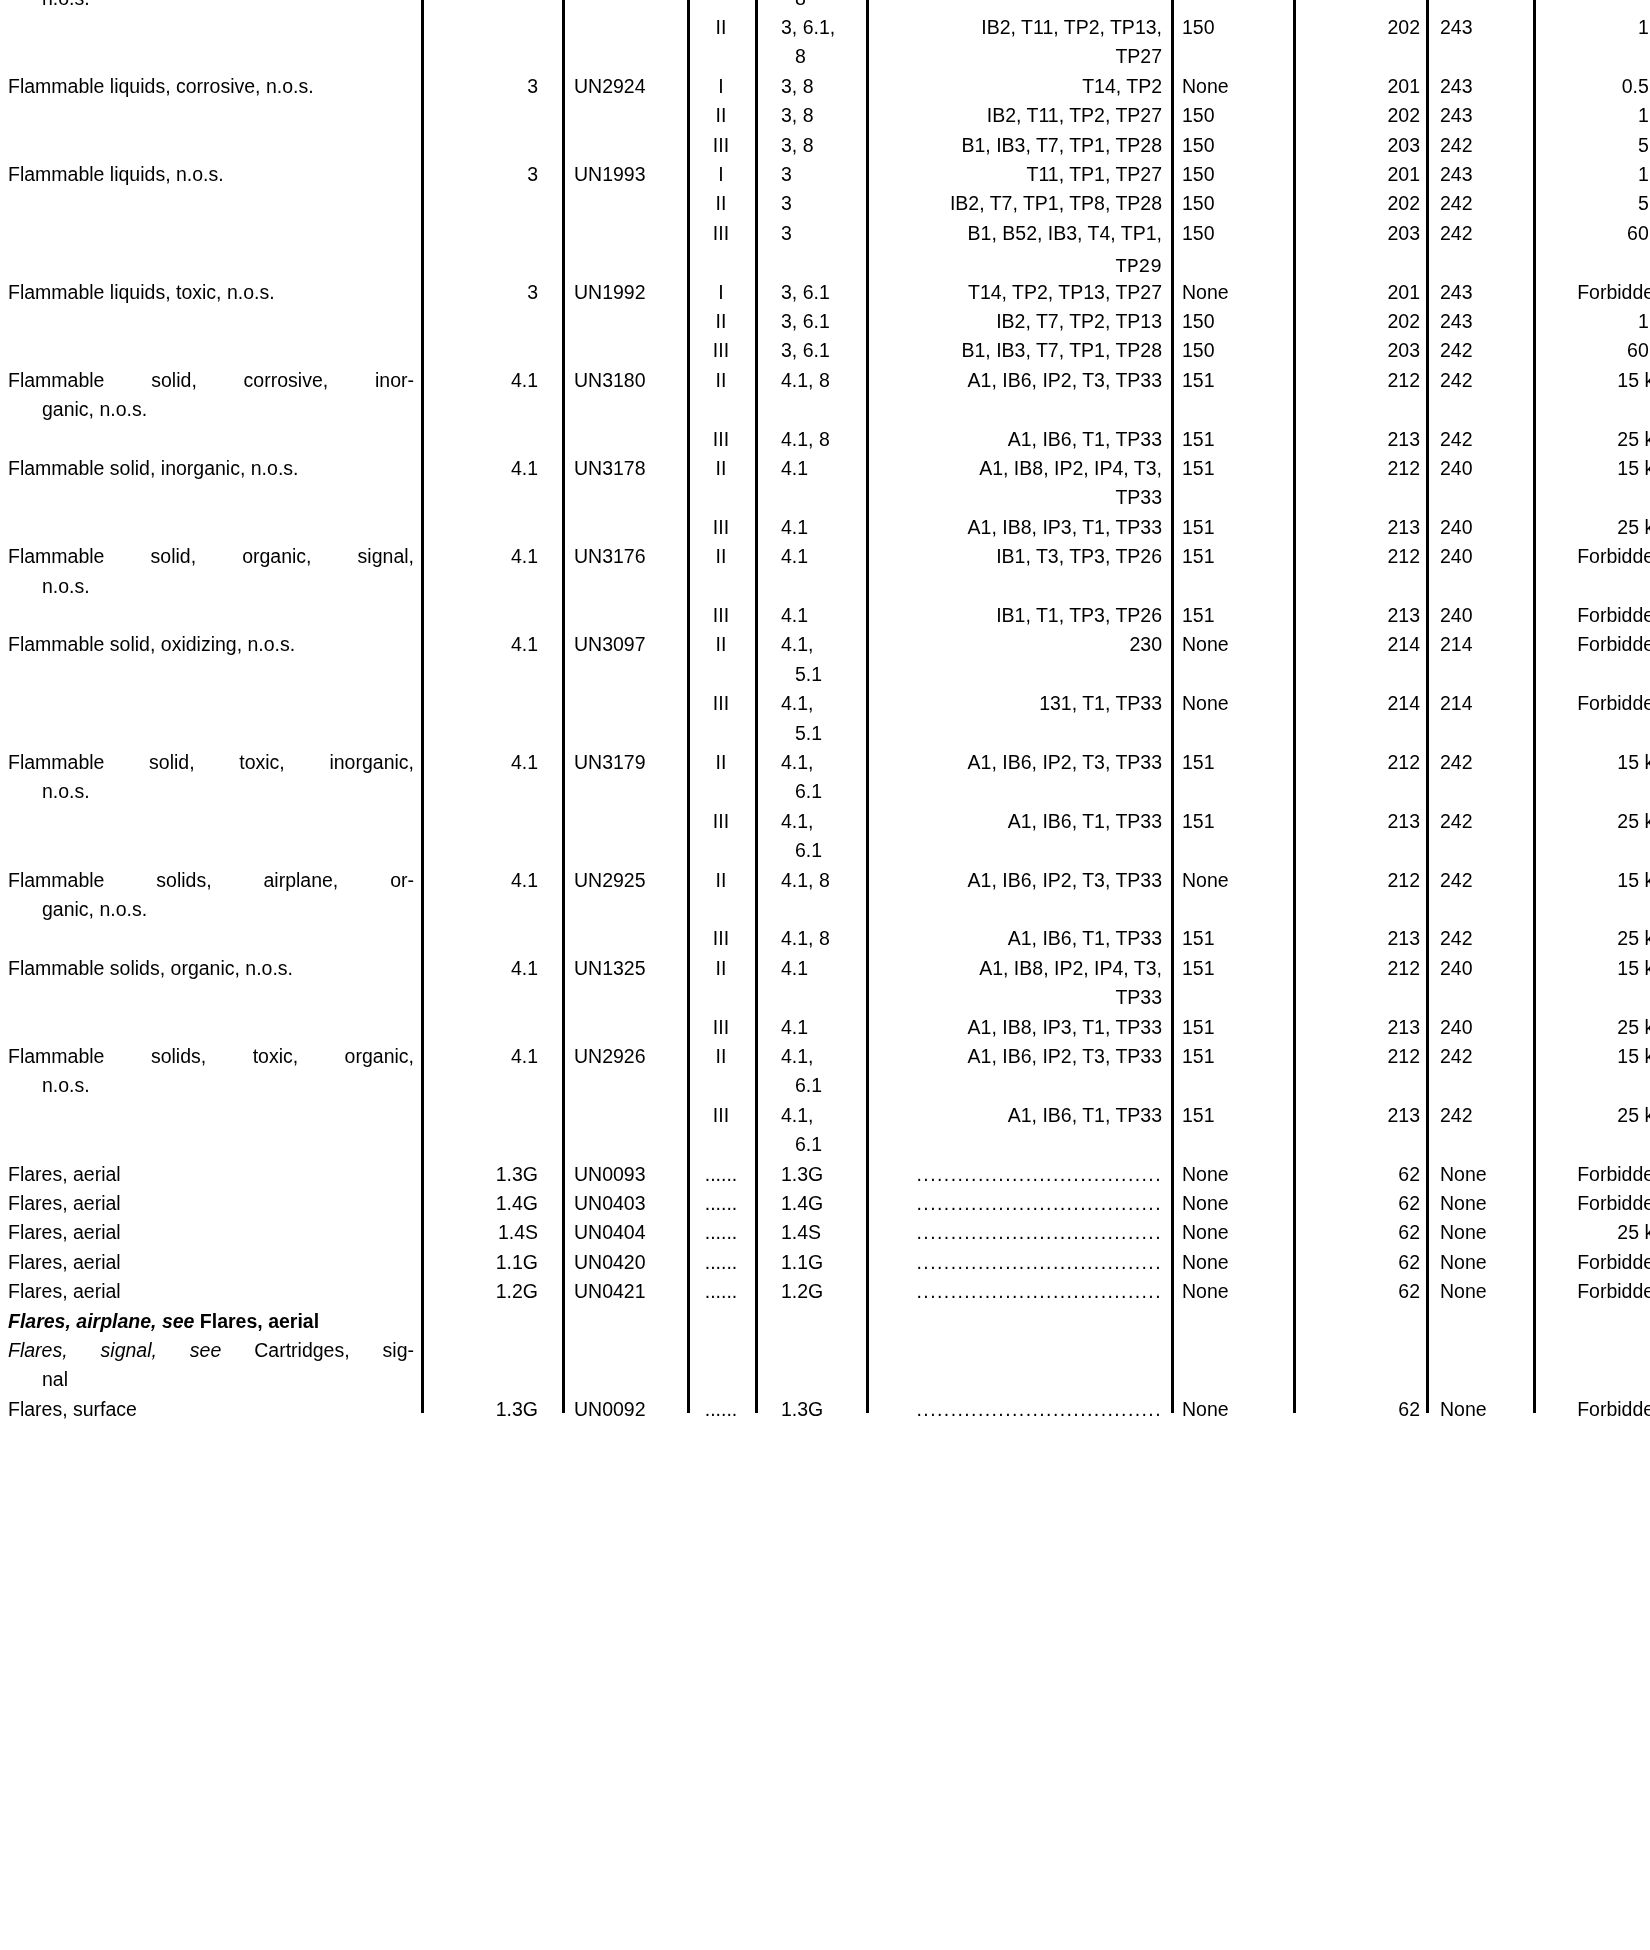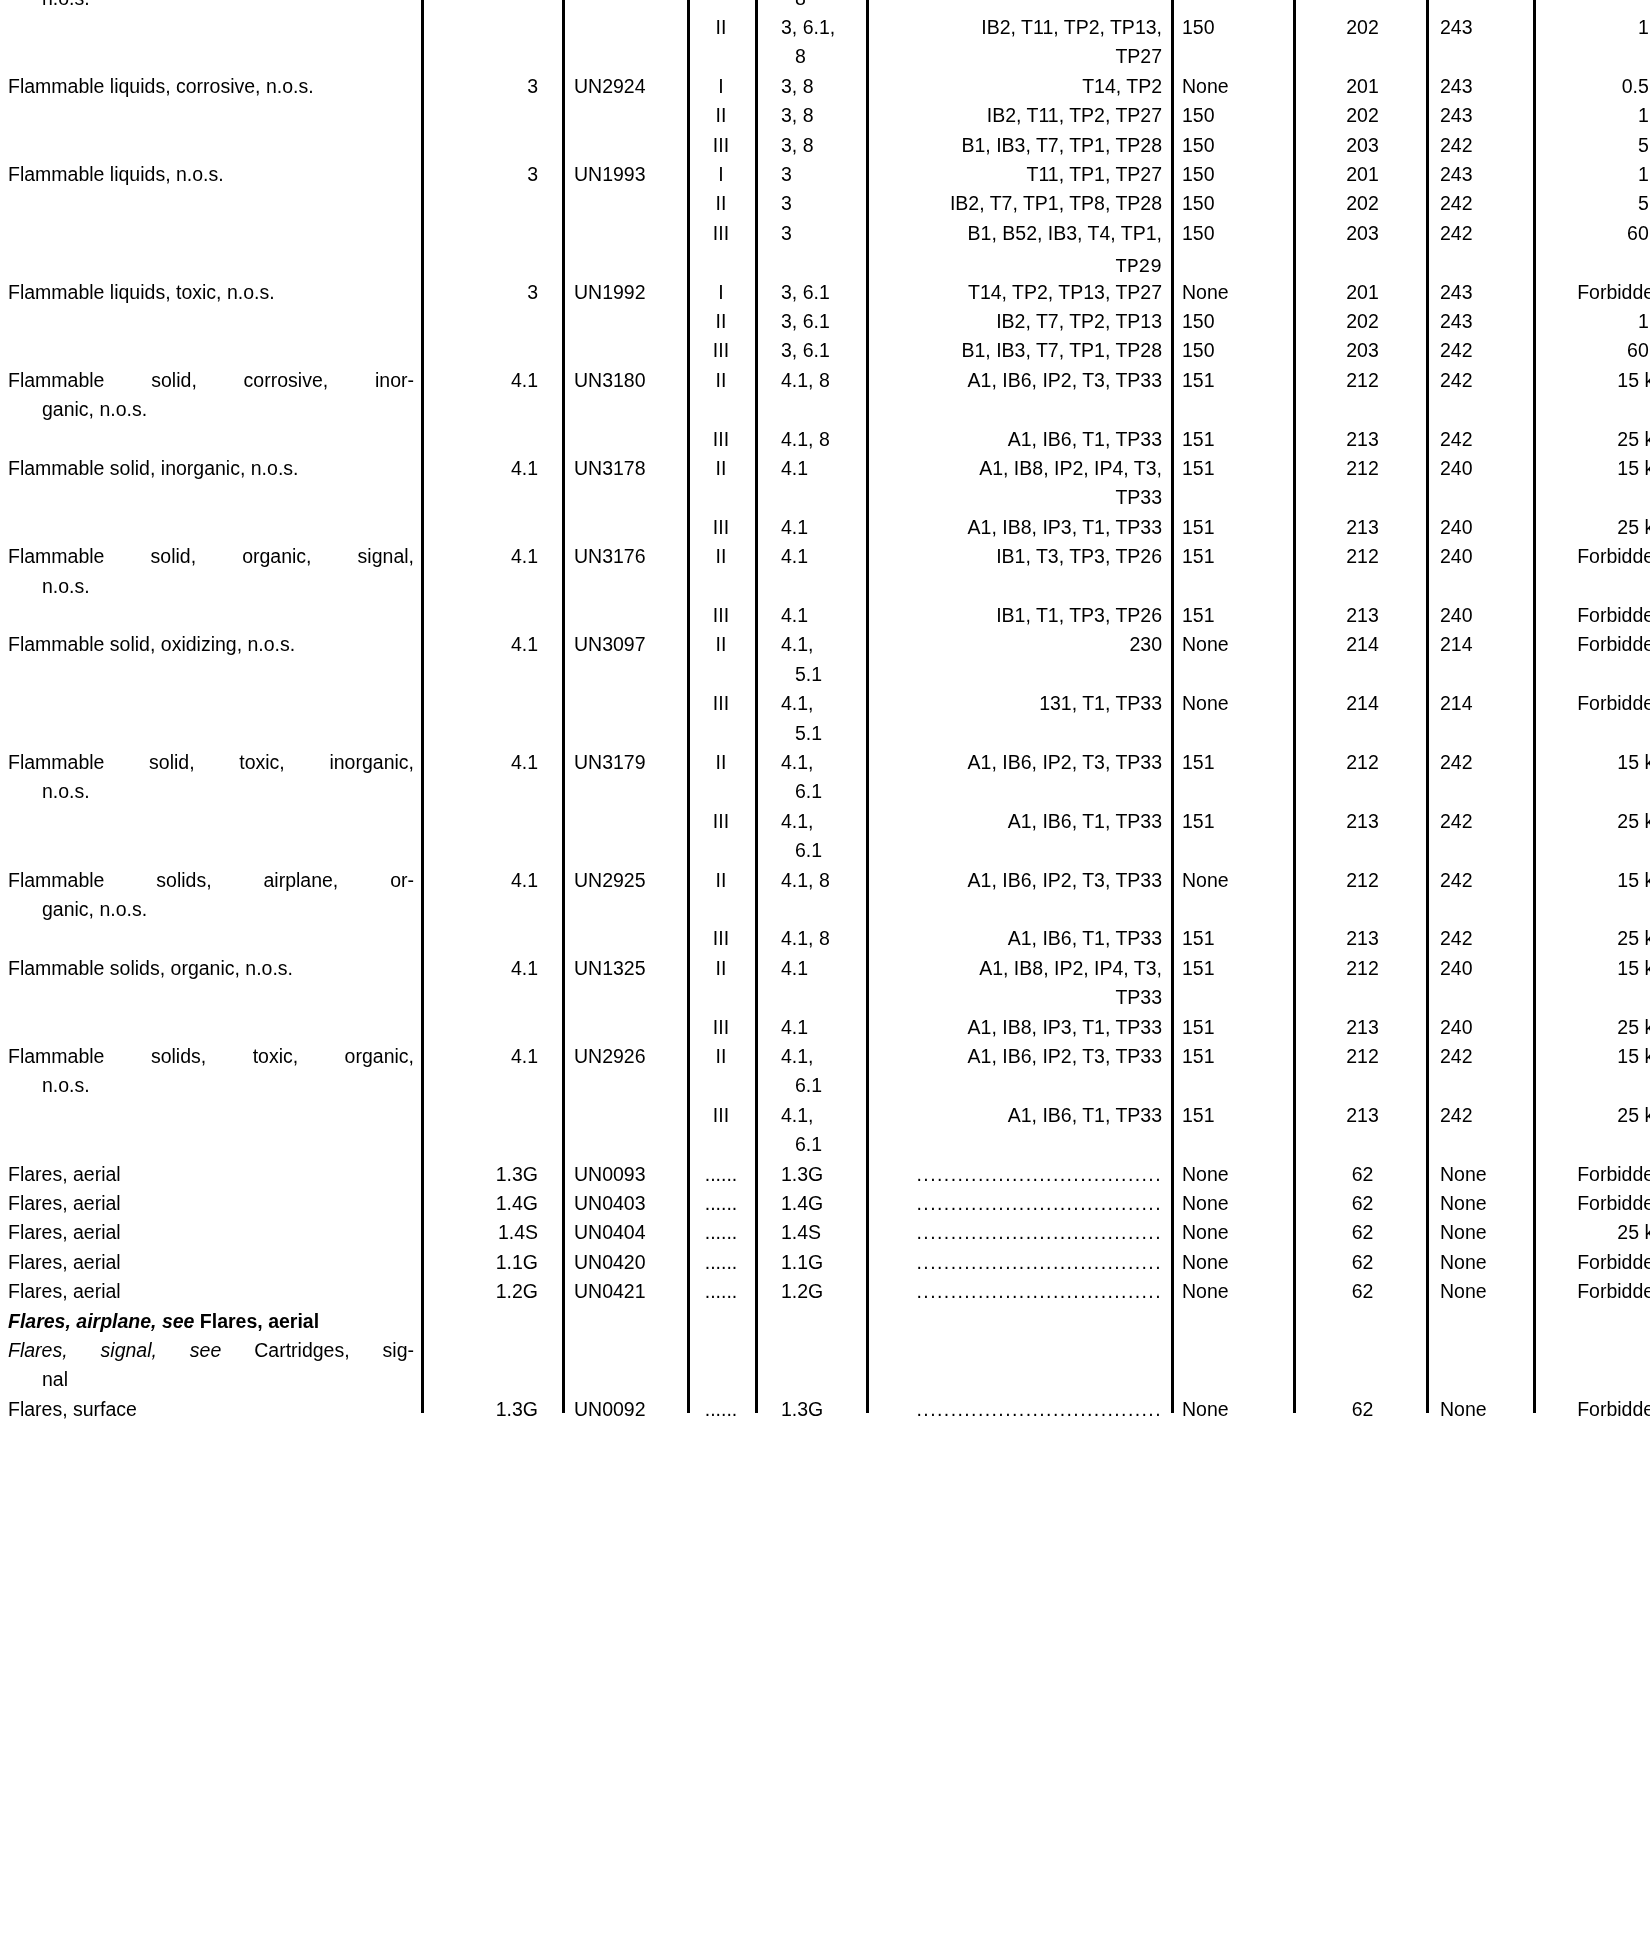--- a/index.html
+++ b/index.html
@@ -52,21 +52,21 @@
   .c-name  { left: 8px;    width: 406px; text-align: left; }
   .c-name.ind { left: 22px; width: 392px; margin-left: 20px; }
   .c-name.jst { text-align: justify; text-align-last: justify; }
   .c-class { left: 421px;  width: 117px; text-align: right; }
   .c-id    { left: 574px;  width: 110px; text-align: left; }
   .c-pg    { left: 687px;  width: 68px;  text-align: center; }
   .c-label { left: 773px;  width: 90px;  text-align: left; margin-left: 8px; }
   .c-label.ind { left: 787px; width: 76px; }
   .c-prov  { left: 866px;  width: 296px; text-align: right; }
   .c-exc   { left: 1182px; width: 105px; text-align: left; }
-  .c-nb    { left: 1305px; width: 115px; text-align: center; }
+  .c-nb    { left: 1305px; width: 115px; text-align: right; }
   .c-blk   { left: 1440px; width: 90px;  text-align: left; }
   .c-qty   { left: 1533px; width: 132px; text-align: right; }
 
   .it { font-style: italic; }
   .leader { letter-spacing: 1.4px; }
 </style>
 </head>
 <body>
 
 <div id="table-canvas">

